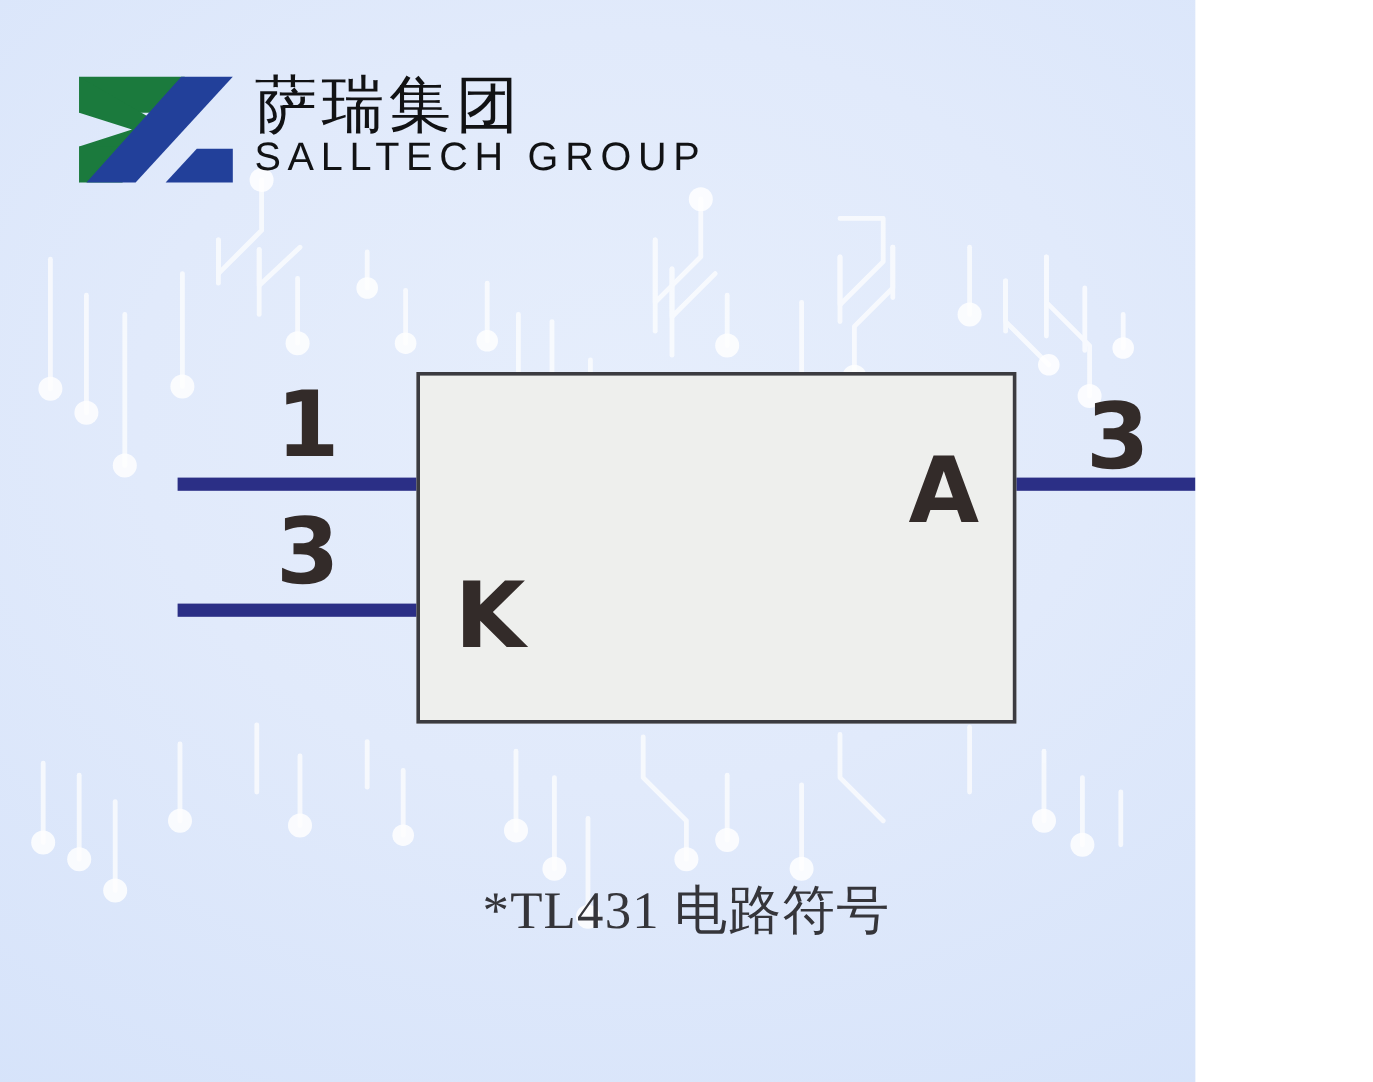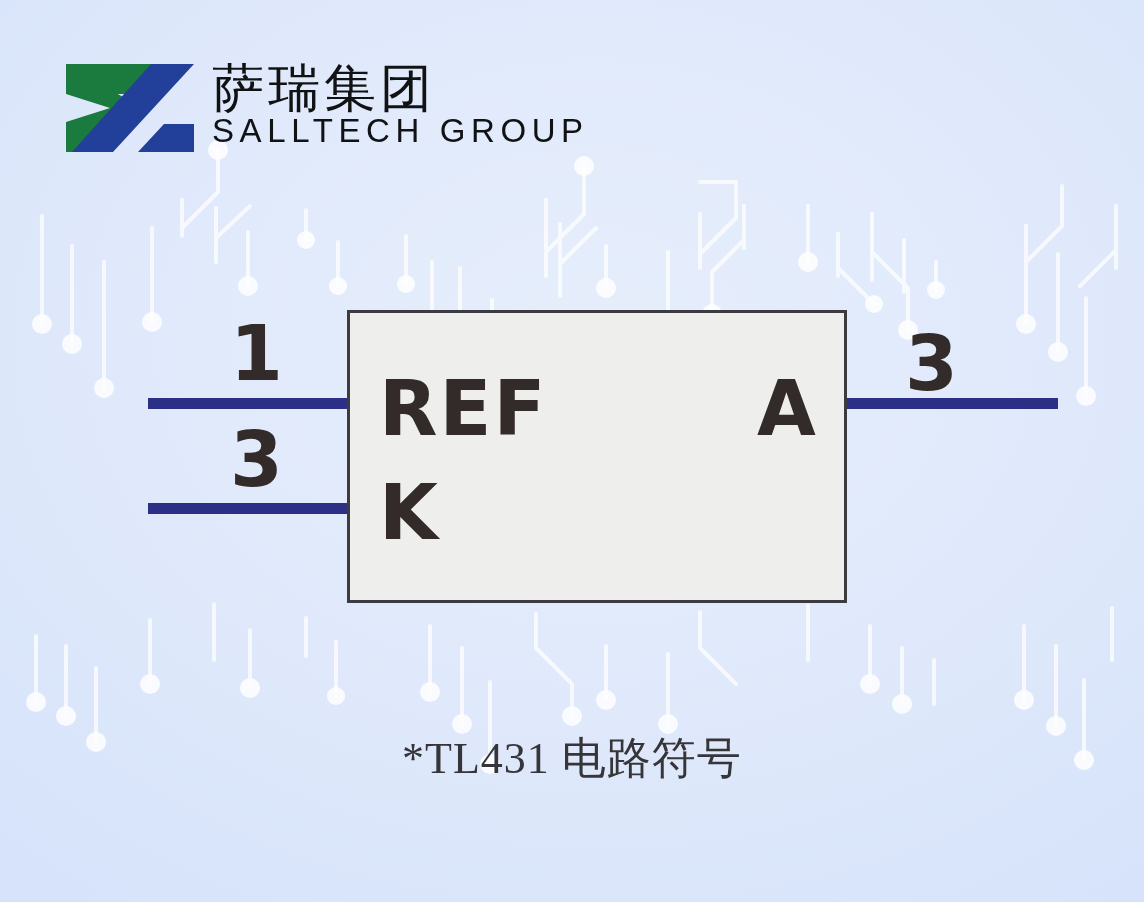--- a/index.html
+++ b/index.html
@@ -8,21 +8,21 @@
   }
   body {
     width: 1144px;
     height: 902px;
     overflow: hidden;
     font-family: "Liberation Sans", sans-serif;
   }
 
   #page {
     position: relative;
-    width: 1144px;
+    width: 996px;
     height: 902px;
     background:
       radial-gradient(ellipse 900px 700px at 52% 38%, #e6eefc 0%, #e1eafb 45%, #d6e3fa 100%),
       linear-gradient(160deg, #e4ecfc 0%, #dde7fb 55%, #d2e0f9 100%);
     overflow: hidden;
   }
 
   
   #circuit-bg {
     position: absolute;
@@ -273,20 +273,19 @@
     <div class="lead" id="lead-ref"></div>
     <div class="lead" id="lead-k"></div>
     <div class="lead" id="lead-a"></div>
 
     <div id="symbol-box"></div>
 
     <div class="pin-label" id="pin-1">1</div>
     <div class="pin-label" id="pin-3-left">3</div>
     <div class="pin-label" id="pin-3-right">3</div>
 
-    <div class="port-label" id="port-ref">REF</div>
     <div class="port-label" id="port-k">K</div>
     <div class="port-label" id="port-a">A</div>
   </div>
 
   <div id="caption">*TL431 电路符号</div>
 
 </div>
 
 </body></html>

